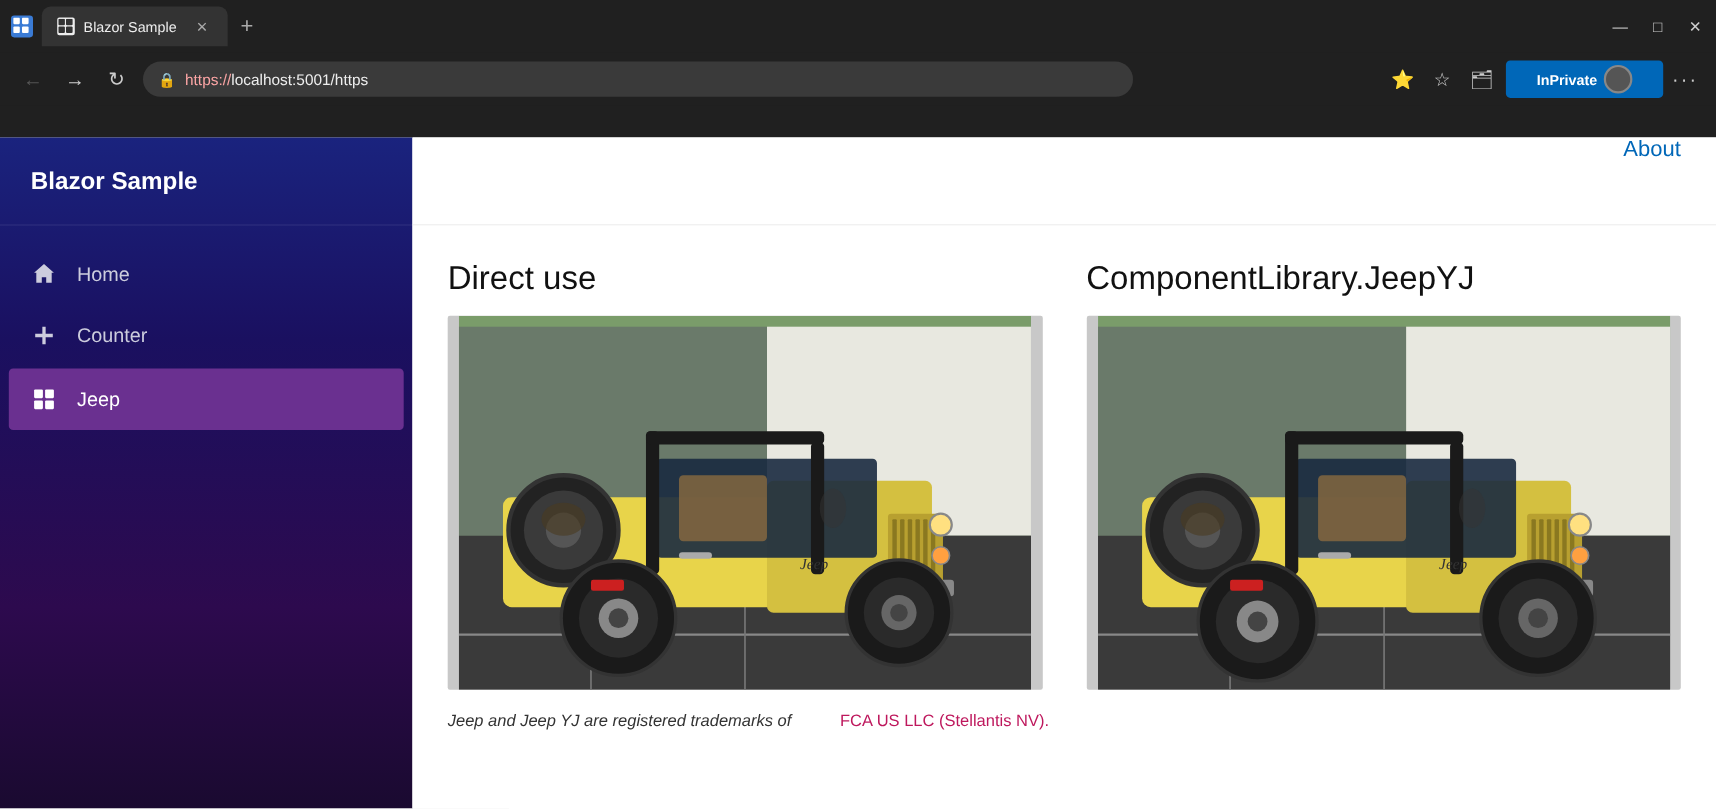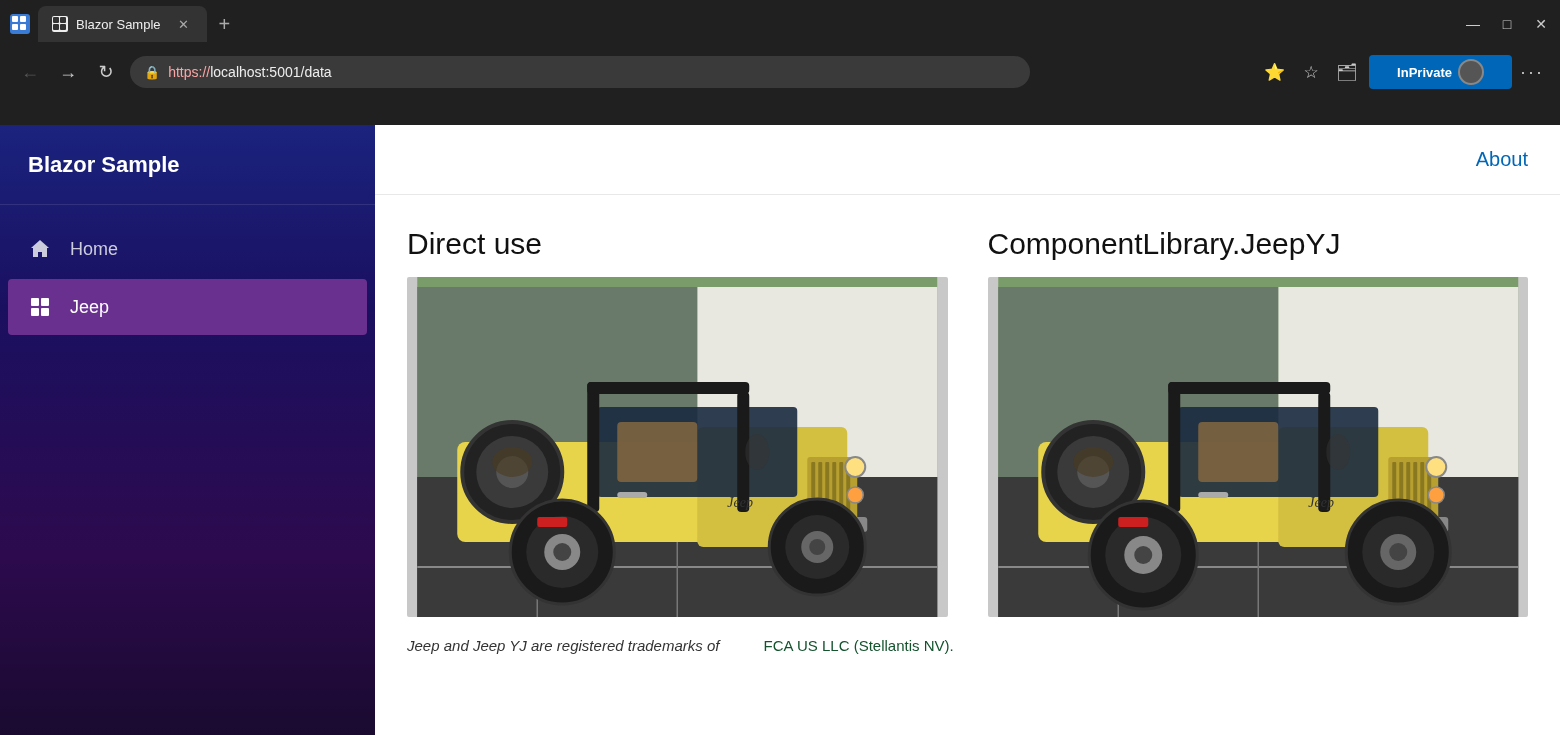--- a/index.html
+++ b/index.html
@@ -171,23 +171,23 @@
 
     
     .main-content {
       flex: 1;
       background: white;
       display: flex;
       flex-direction: column;
       overflow: hidden;
     }
     .main-header {
-      height: 70px;
-      display: flex;
-      align-items: center;
+      height: 80px;
+      display: flex;
+      align-items: flex-start;
       justify-content: flex-end;
       padding: 0 32px;
       border-bottom: 1px solid #e8e8e8;
       background: white;
     }
     .about-link {
       color: #0067b8;
       font-size: 20px;
       cursor: pointer;
       text-decoration: none;
@@ -226,21 +226,21 @@
       height: 100%;
     }
 
     .footer-text {
       font-size: 15px;
       color: #333;
       margin-top: 20px;
       font-style: italic;
     }
     .footer-text .brand-link {
-      color: #14532d;
+      color: #be185d;
       font-style: normal;
       cursor: pointer;
       padding-left: 40px;
     }
   </style>
 </head>
 <body>
 
 <div class="browser-chrome">
 
@@ -272,21 +272,21 @@
       <span class="window-control">✕</span>
     </div>
   </div>
 
   <div class="browser-addressbar">
     <span class="nav-btn disabled">←</span>
     <span class="nav-btn">→</span>
     <span class="nav-btn">↻</span>
     <div class="address-box">
       <span class="lock-icon">🔒</span>
-      <span class="address-text"><span class="blue">https://</span>localhost<span style="color:#eee">:5001/data</span></span>
+      <span class="address-text"><span class="blue">https://</span>localhost<span style="color:#eee">:5001/https</span></span>
     </div>
     <div class="toolbar-icons">
       <span class="toolbar-icon">⭐</span>
       <span class="toolbar-icon">☆</span>
       <span class="toolbar-icon">🗂</span>
       <div class="inprivate-btn">
         <span>InPrivate</span>
         <div class="avatar-circle"></div>
       </div>
       <span class="more-btn">···</span>
@@ -301,20 +301,29 @@
       <span>Blazor Sample</span>
     </div>
     <nav class="sidebar-nav">
       <div class="nav-item">
         <span class="nav-icon">
           <svg width="22" height="22" viewBox="0 0 22 22" fill="none">
             <path d="M11 2L2 10h2v9h5v-5h4v5h5v-9h2L11 2z" fill="#ccd"></path>
           </svg>
         </span>
         <span>Home</span>
+      </div>
+      <div class="nav-item">
+        <span class="nav-icon">
+          <svg width="22" height="22" viewBox="0 0 22 22" fill="none">
+            <line x1="11" y1="3" x2="11" y2="19" stroke="#ccd" stroke-width="3"></line>
+            <line x1="3" y1="11" x2="19" y2="11" stroke="#ccd" stroke-width="3"></line>
+          </svg>
+        </span>
+        <span>Counter</span>
       </div>
       <div class="nav-item active">
         <span class="nav-icon">
           <svg width="22" height="22" viewBox="0 0 22 22" fill="none">
             <rect x="2" y="2" width="8" height="8" rx="1" fill="white"></rect>
             <rect x="12" y="2" width="8" height="8" rx="1" fill="white"></rect>
             <rect x="2" y="12" width="8" height="8" rx="1" fill="white"></rect>
             <rect x="12" y="12" width="8" height="8" rx="1" fill="white"></rect>
           </svg>
         </span>

